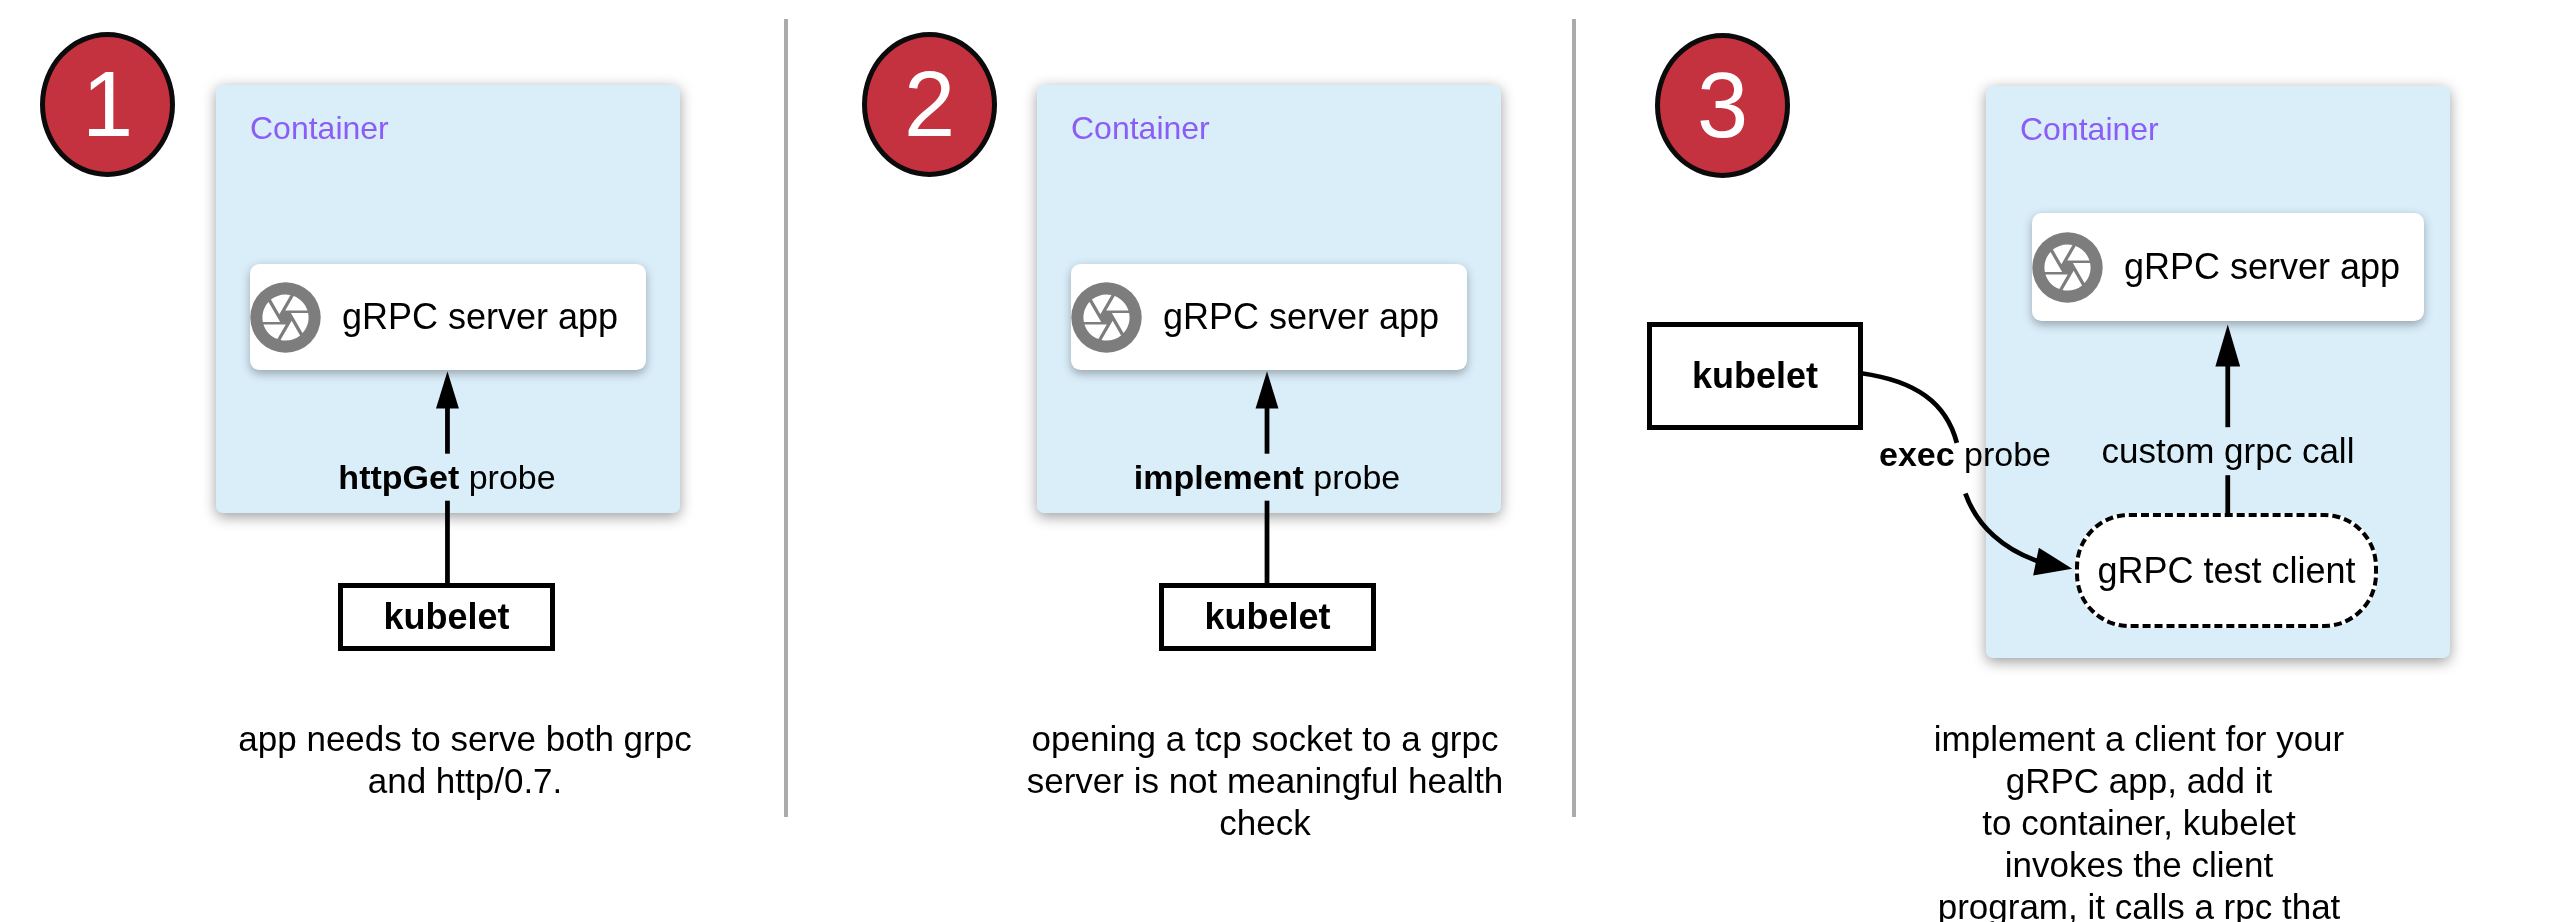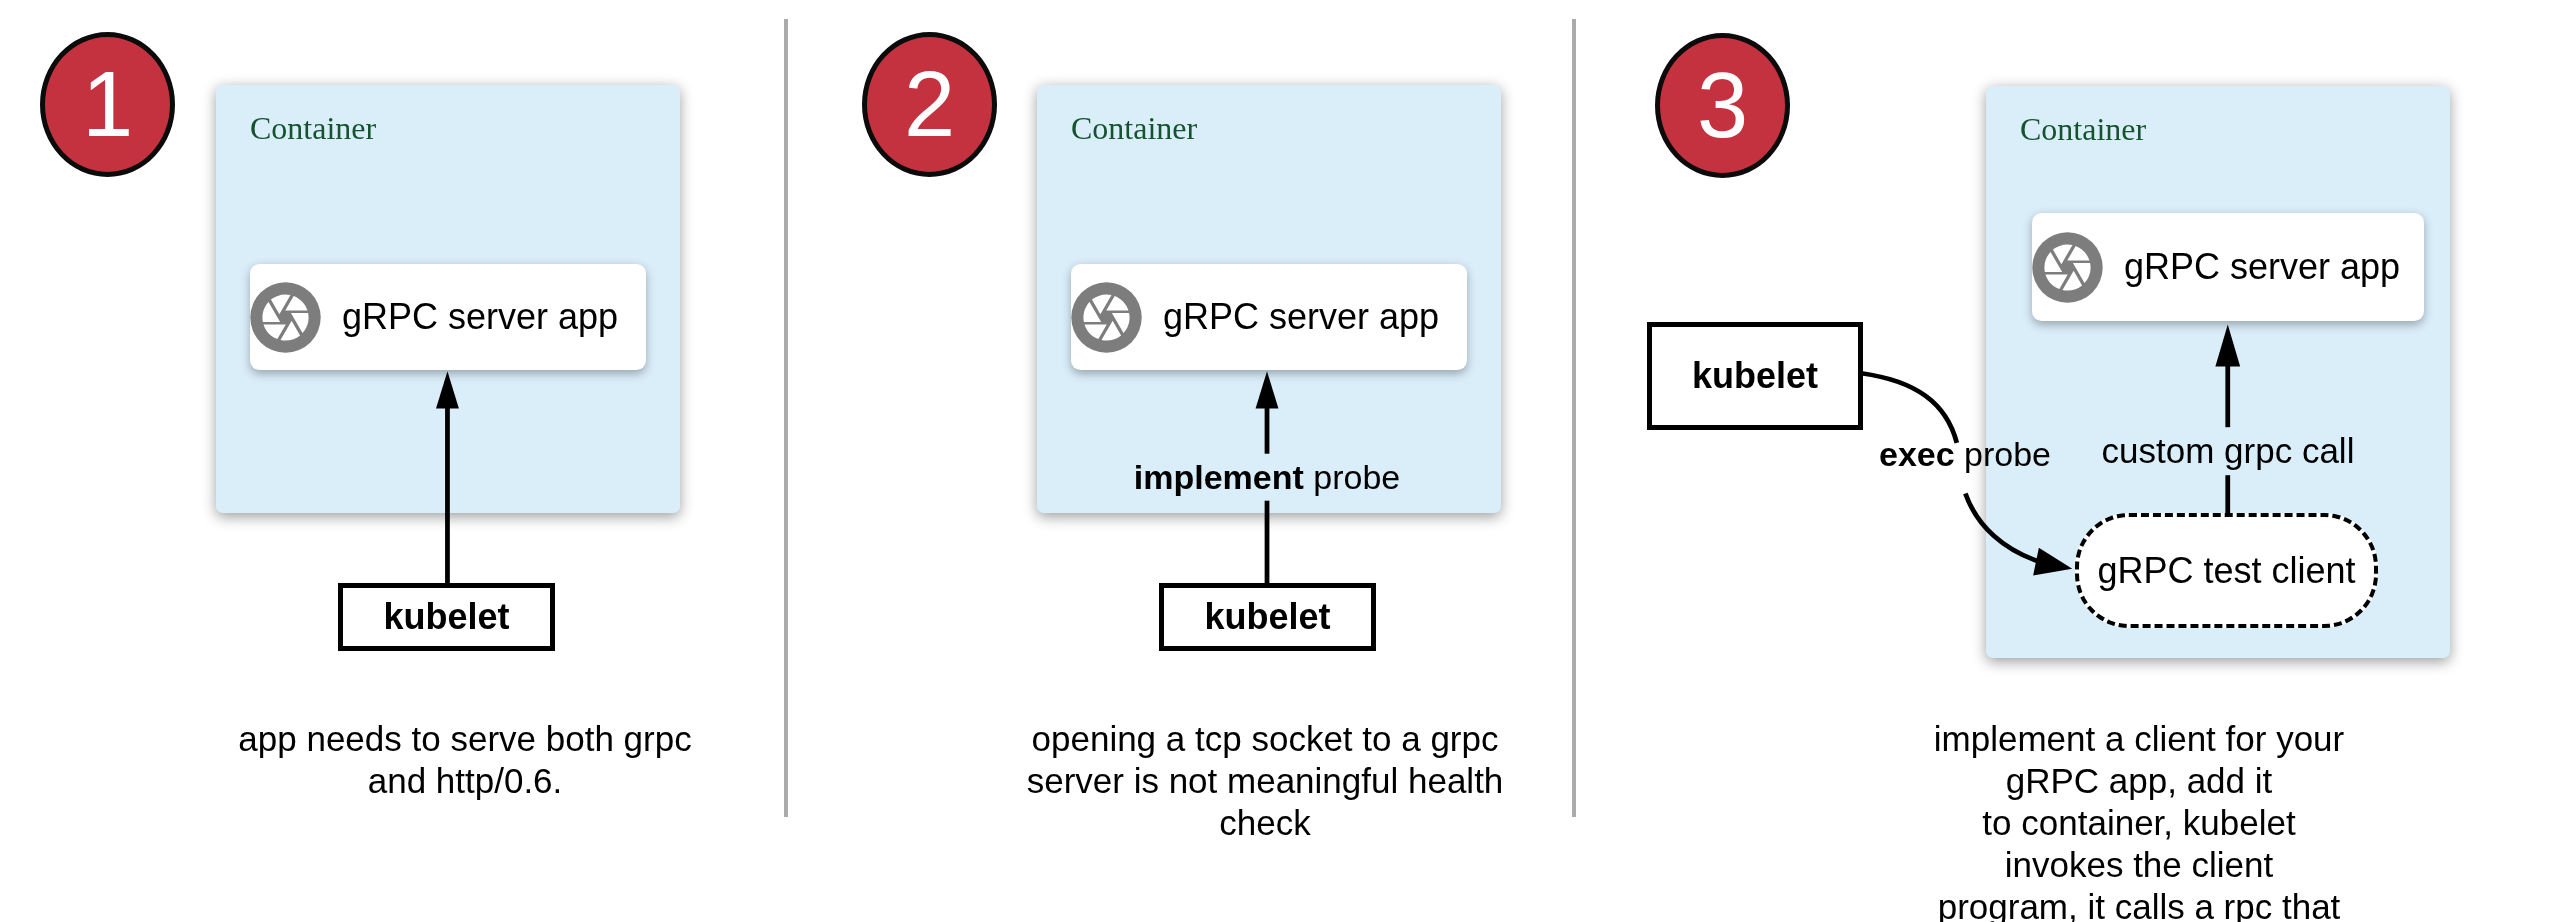--- a/index.html
+++ b/index.html
@@ -22,21 +22,21 @@
     position:absolute;width:135px;height:145px;border-radius:50%;
     background:var(--badge-red);border:5.7px solid #0b0b0b;
     display:flex;align-items:center;justify-content:center;
     color:#fff;font-size:92px;font-weight:400;z-index:2;
   }
   .container-box{
     position:absolute;background:var(--container-fill);border-radius:6.7px;
     box-shadow:0 3.8px 13.4px rgba(0,0,0,0.38);z-index:1;
   }
   .container-label{
-    position:absolute;left:34px;top:25px;font-size:32px;color:#14532d;font-family:Liberation Serif, serif;
+    position:absolute;left:34px;top:25px;font-size:32px;color:#8b5cf6;
   }
   .app-box{
     position:absolute;background:#fff;border-radius:9.5px;
     box-shadow:0 3.8px 9.5px rgba(0,0,0,0.30);
     display:flex;align-items:center;gap:21px;
     font-size:36px;z-index:2;
   }
   .kubelet-box{
     position:absolute;background:#fff;border:5.7px solid #000;
     display:flex;align-items:center;justify-content:center;
@@ -86,23 +86,24 @@
         <path fill="#ffffff" d="M9.4 10.5l4.77-8.26C13.47 2.09 12.75 2 12 2c-2.4 0-4.6.85-6.32 2.25l3.66 6.35.06-.1zM21.54 9c-.92-2.92-3.15-5.26-6-6.34L11.88 9h9.66zm.26 1h-7.49l.29.5 4.76 8.25C21 16.97 22 14.61 22 12c0-.69-.07-1.35-.2-2zM8.54 12l-3.9-6.75C3.01 7.03 2 9.39 2 12c0 .69.07 1.35.2 2h7.49l-1.15-2zm-6.08 3c.92 2.92 3.15 5.26 6 6.34L12.12 15H2.46zm11.27 0l-3.9 6.76c.7.15 1.42.24 2.17.24 2.4 0 4.6-.85 6.32-2.25l-3.66-6.35-.93 1.6z"></path>
       </g>
     </svg>
     <span>gRPC server app</span>
   </div>
 
   <div class="kubelet-box" style="left:338px;top:583px;width:217px;height:68px">
     <span>kubelet</span>
   </div>
 
+  <div class="floating-label blue-bg" style="left:447px;top:477px"><b>httpGet</b><span> probe</span></div>
 
   <div class="caption" style="left:465px;top:718px">app needs to serve both grpc
-and http/0.6.</div>
+and http/0.7.</div>
 
   <div class="divider" style="left:784px"></div>
 
   <div class="badge" style="left:862px;top:32px">
     <span>2</span>
   </div>
 
   <div class="container-box" style="left:1037px;top:85px;width:464px;height:428px">
     <div class="container-label">Container</div>
   </div>

